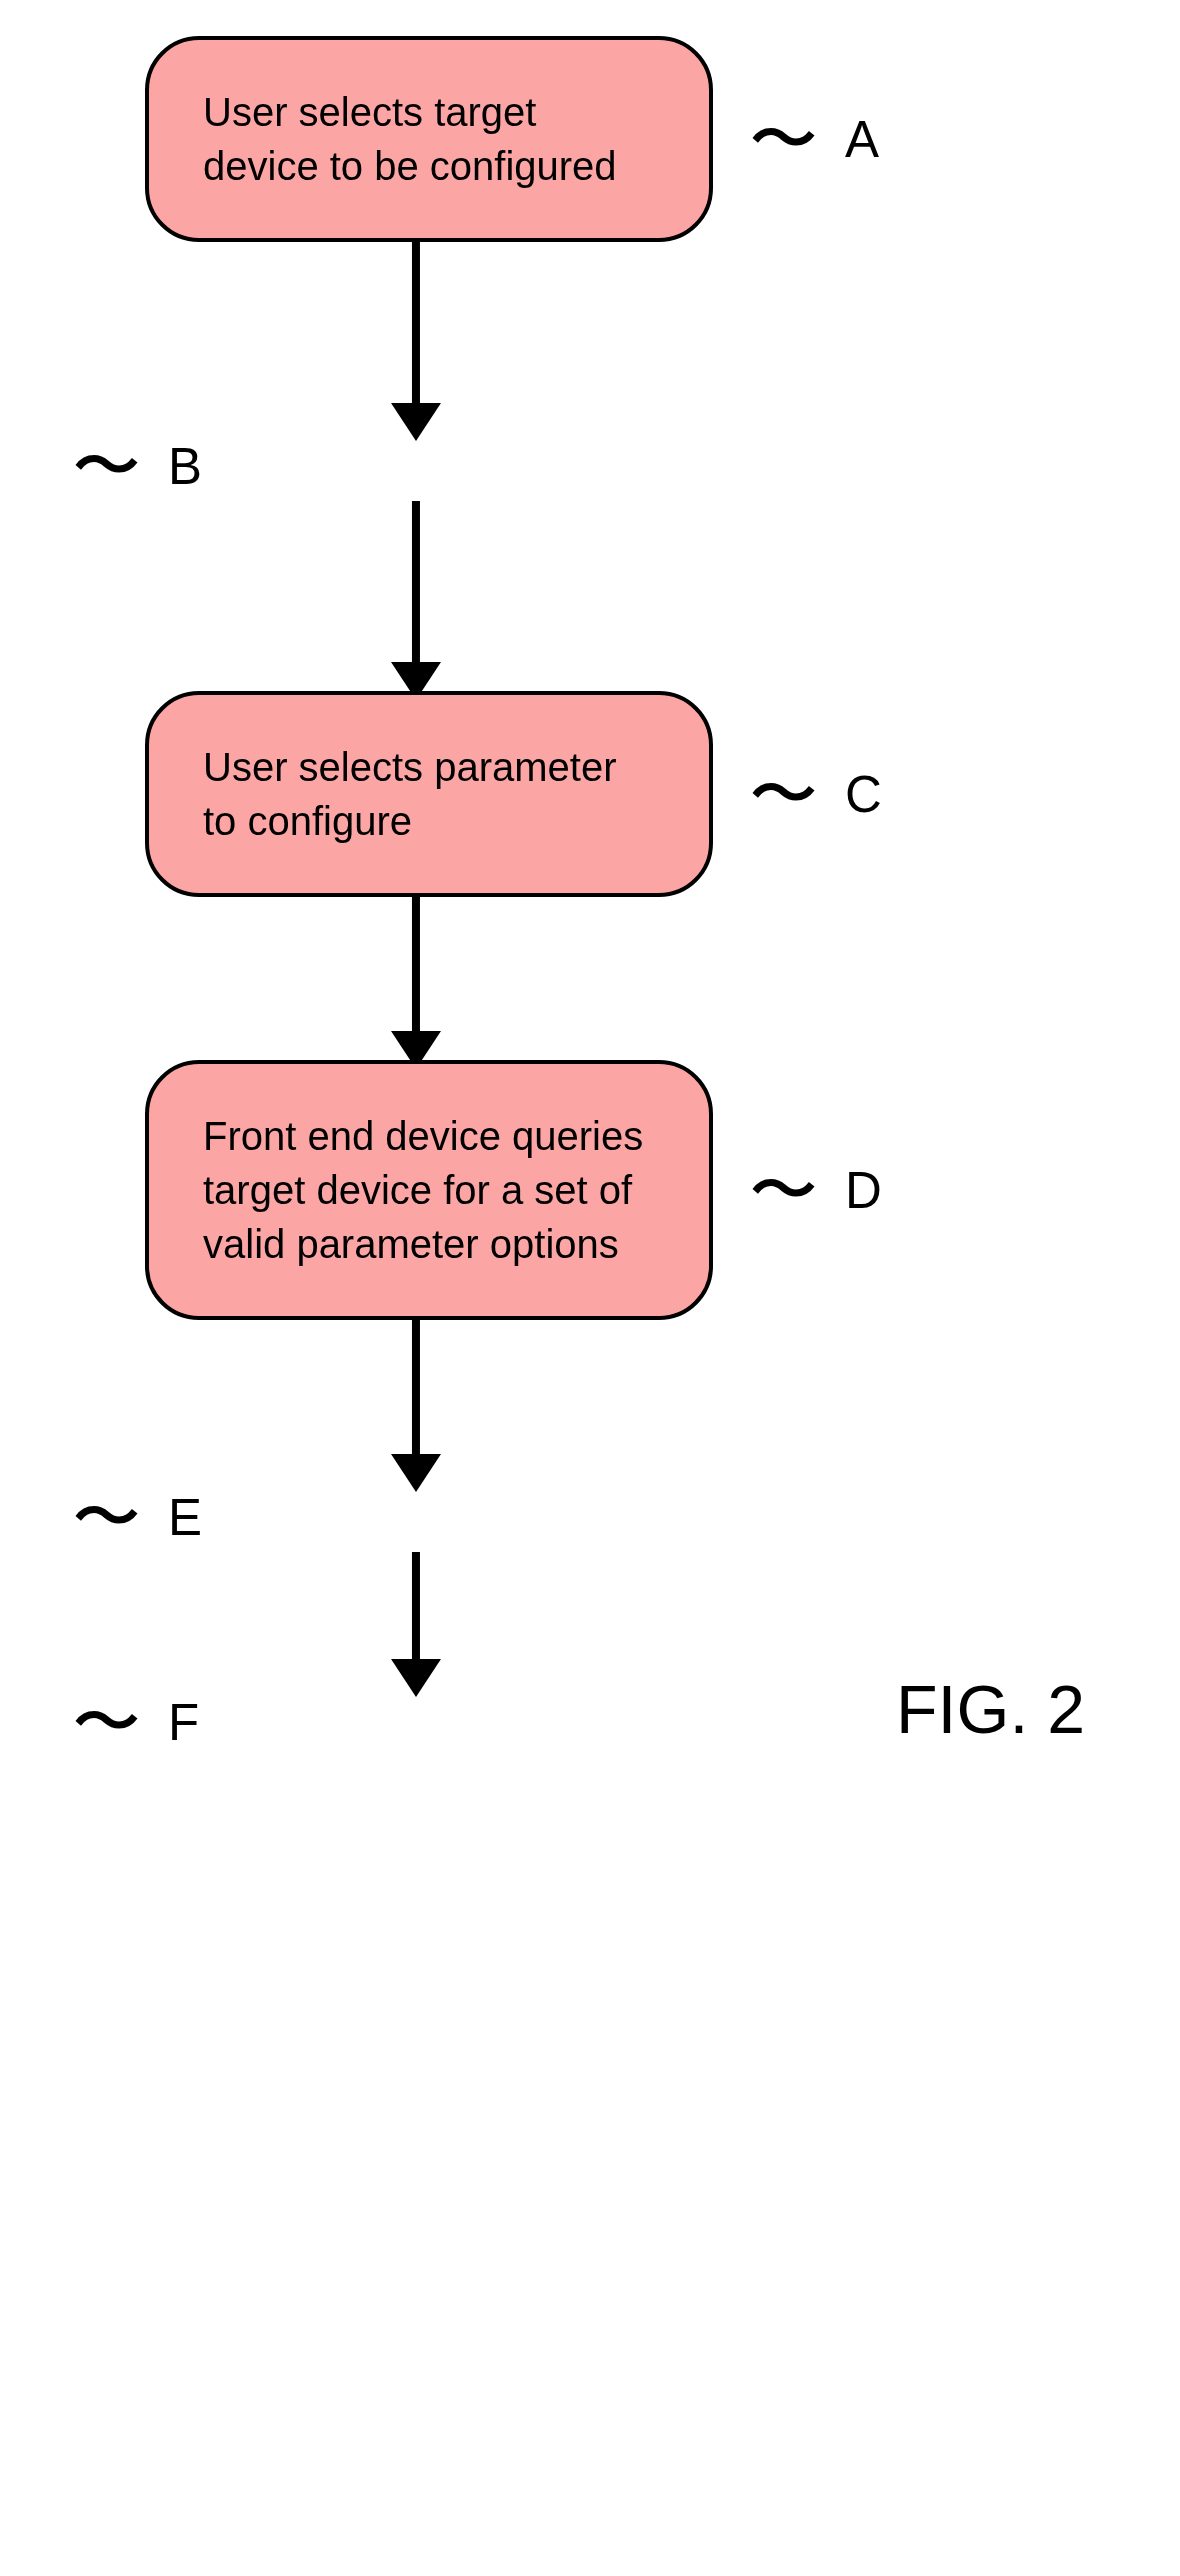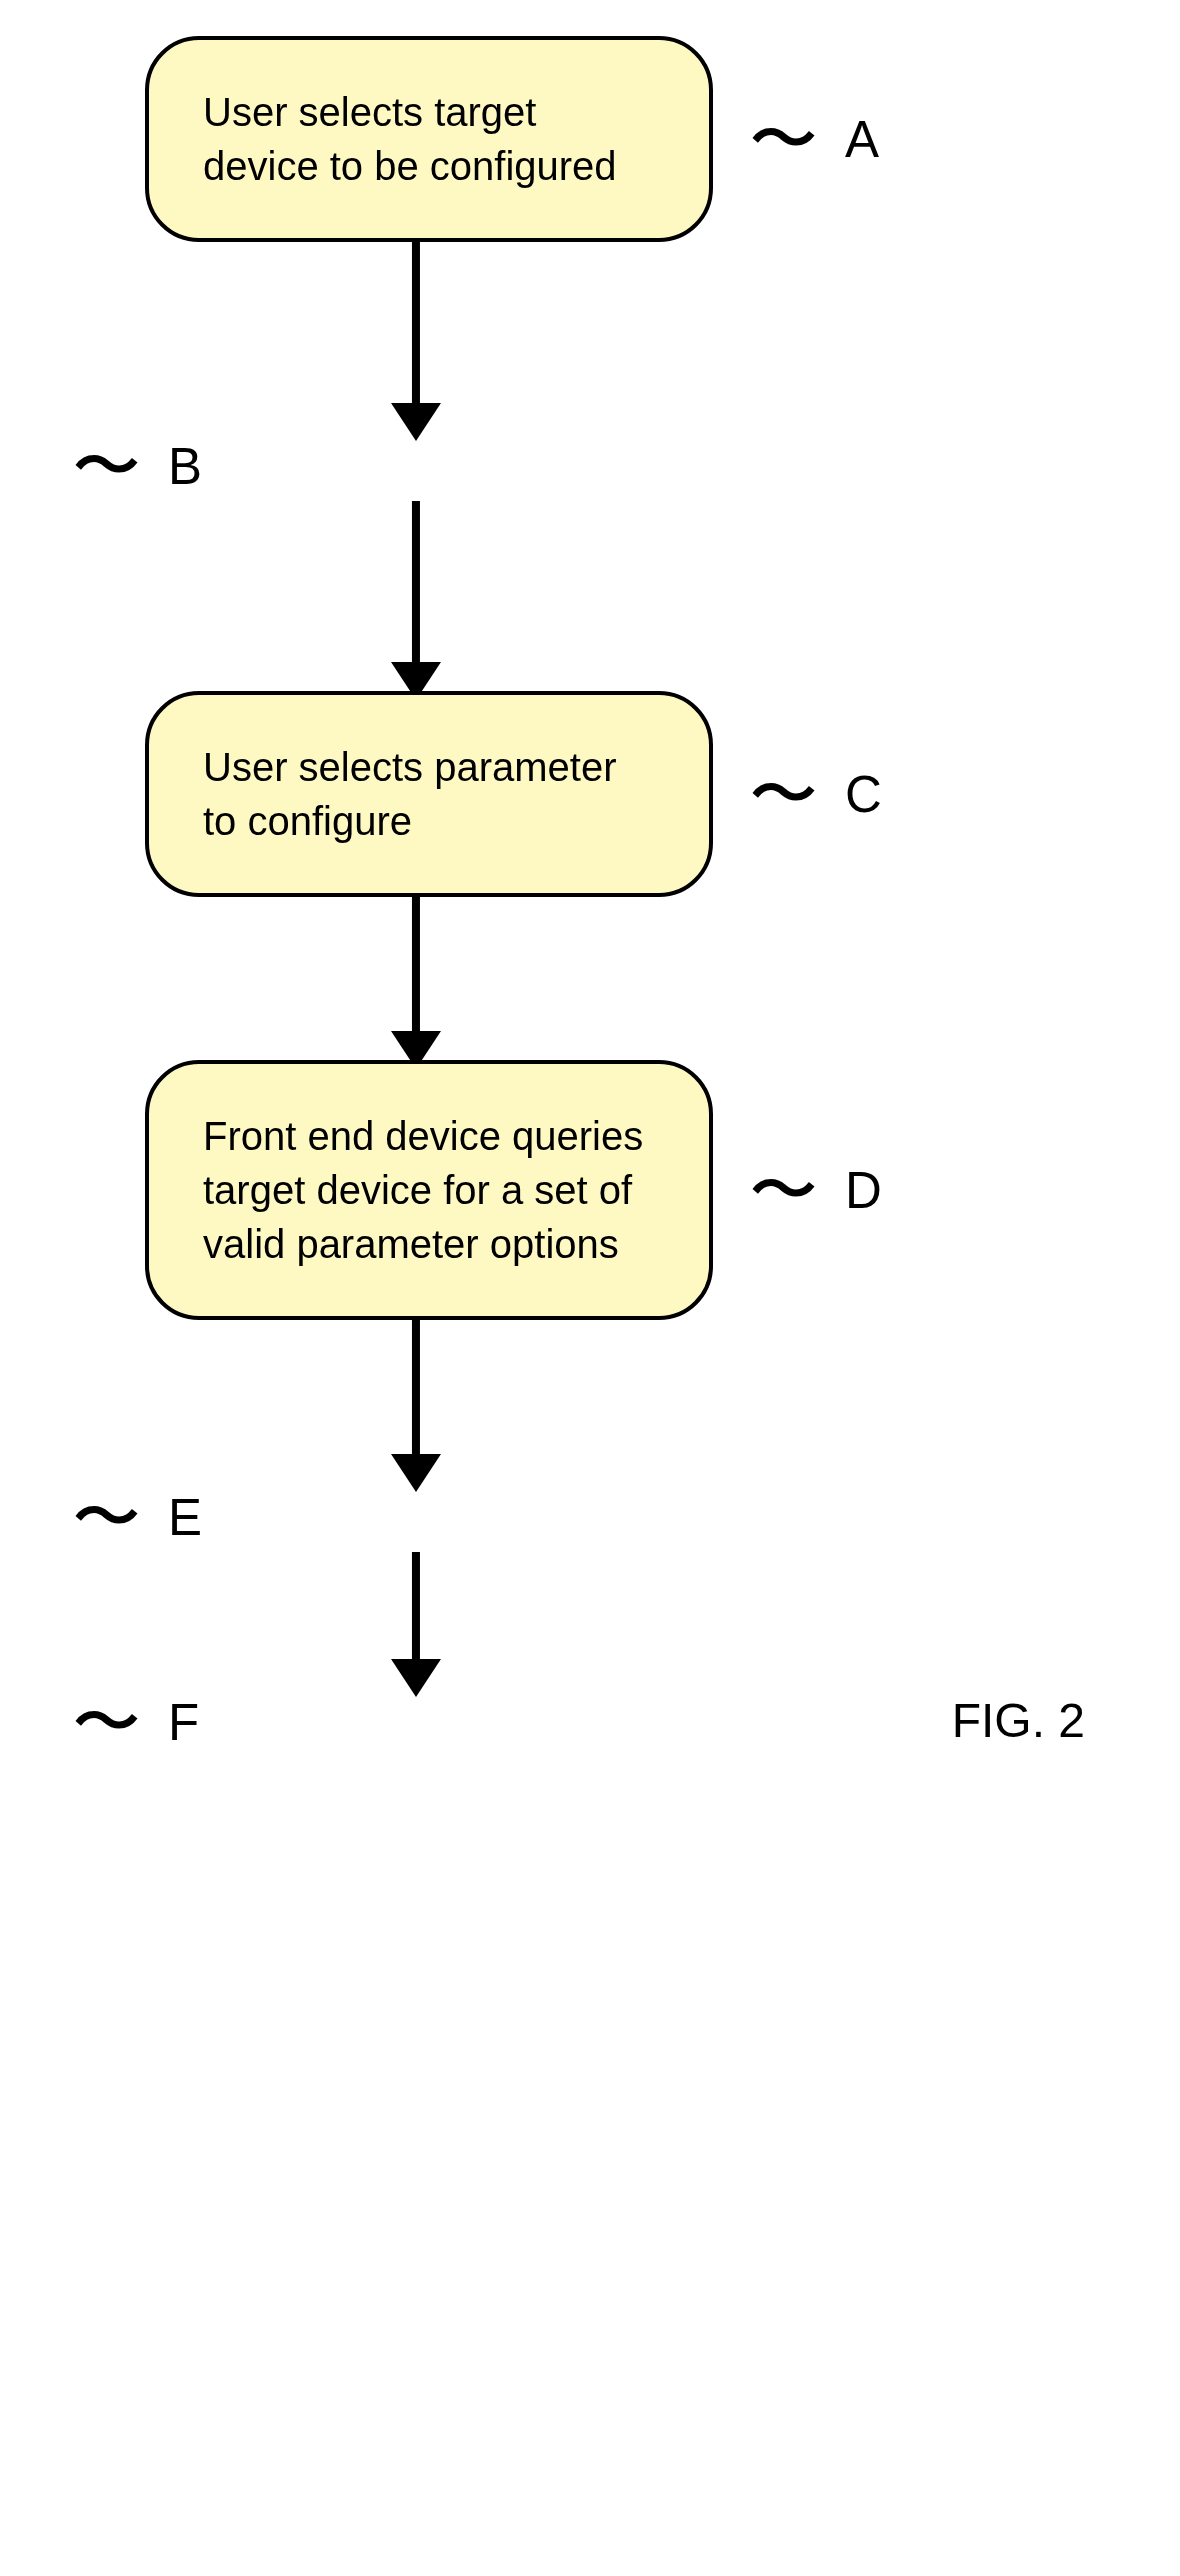--- a/index.html
+++ b/index.html
@@ -19,21 +19,21 @@
       position: relative;
     }
     .box {
       border: 4.5px solid black;
       border-radius: 54px;
       padding: 45px 54px;
       width: 452px;
       min-height: 90px;
       display: flex;
       align-items: center;
-      background: #fef9c3;
+      background: #fca5a5;
       margin-left: 109px;
     }
     .box-text {
       font-size: 40px;
       line-height: 1.35;
       color: black;
     }
     .label-group {
       display: flex;
       align-items: center;
@@ -81,21 +81,21 @@
       width: 0;
       height: 0;
       border-left: 25px solid transparent;
       border-right: 25px solid transparent;
       border-top: 38px solid black;
     }
     .figure-label {
       position: absolute;
       bottom: 9px;
       right: 36px;
-      font-size: 48px;
+      font-size: 68px;
     }
     .box.padded-more {
     }
     .arrow-short {
       height: 145px;
     }
     .arrow-med {
       height: 172px;
     }
   </style>

